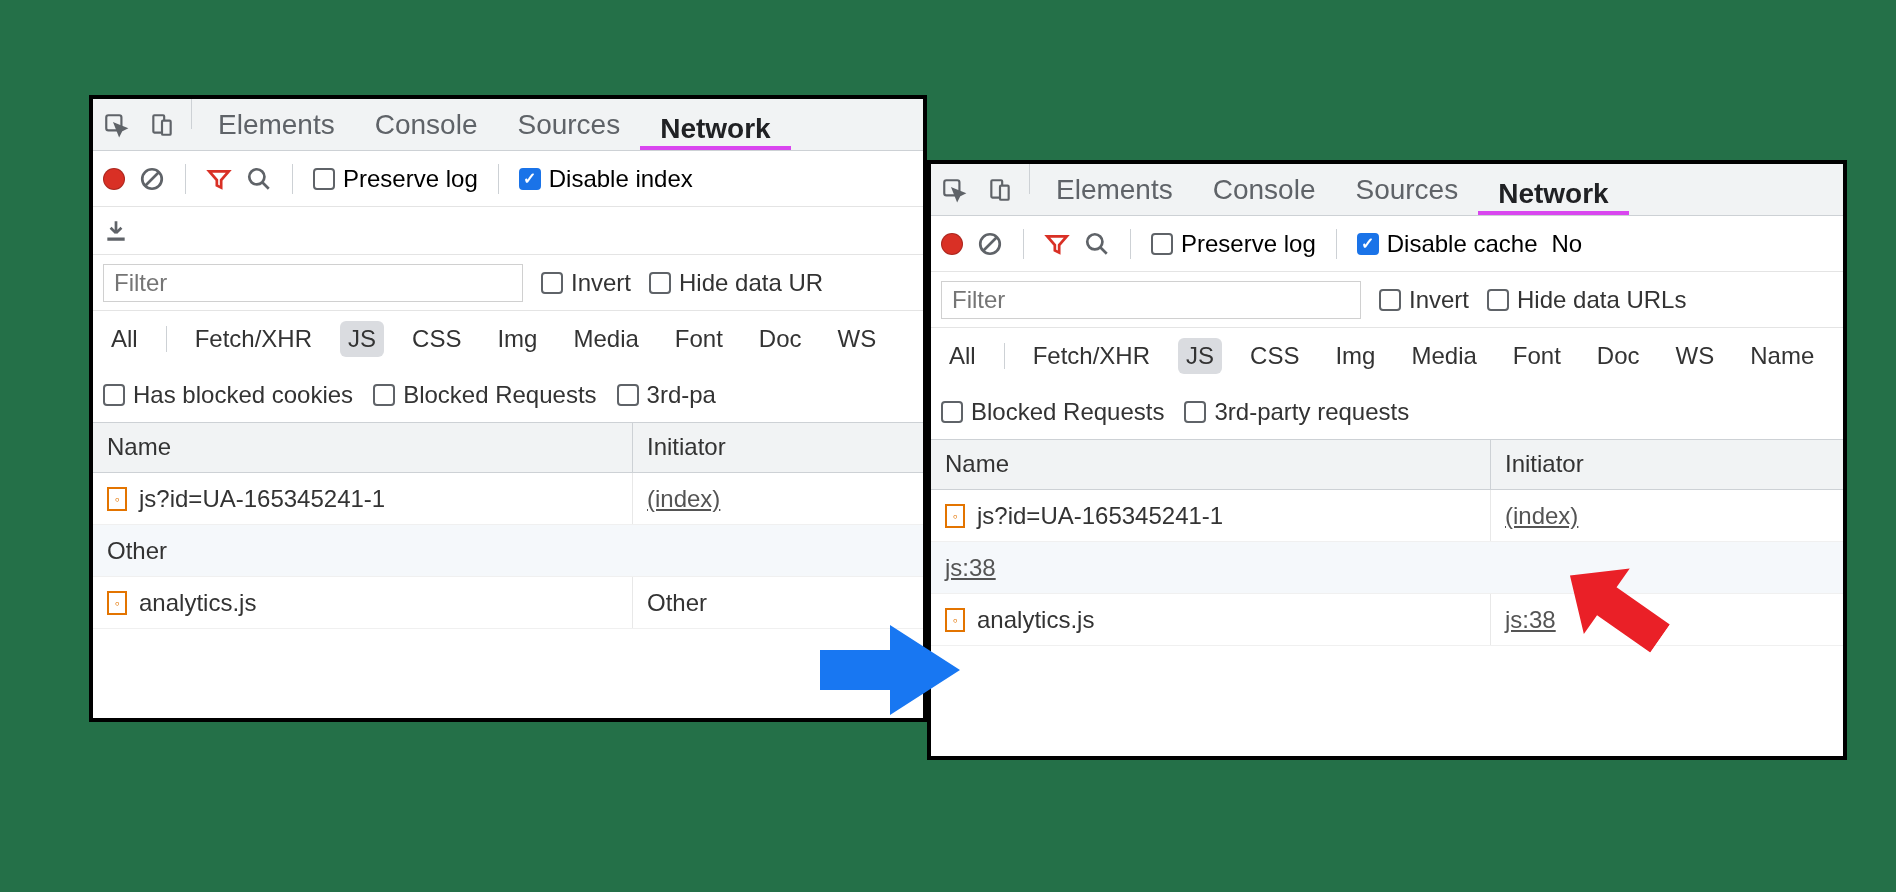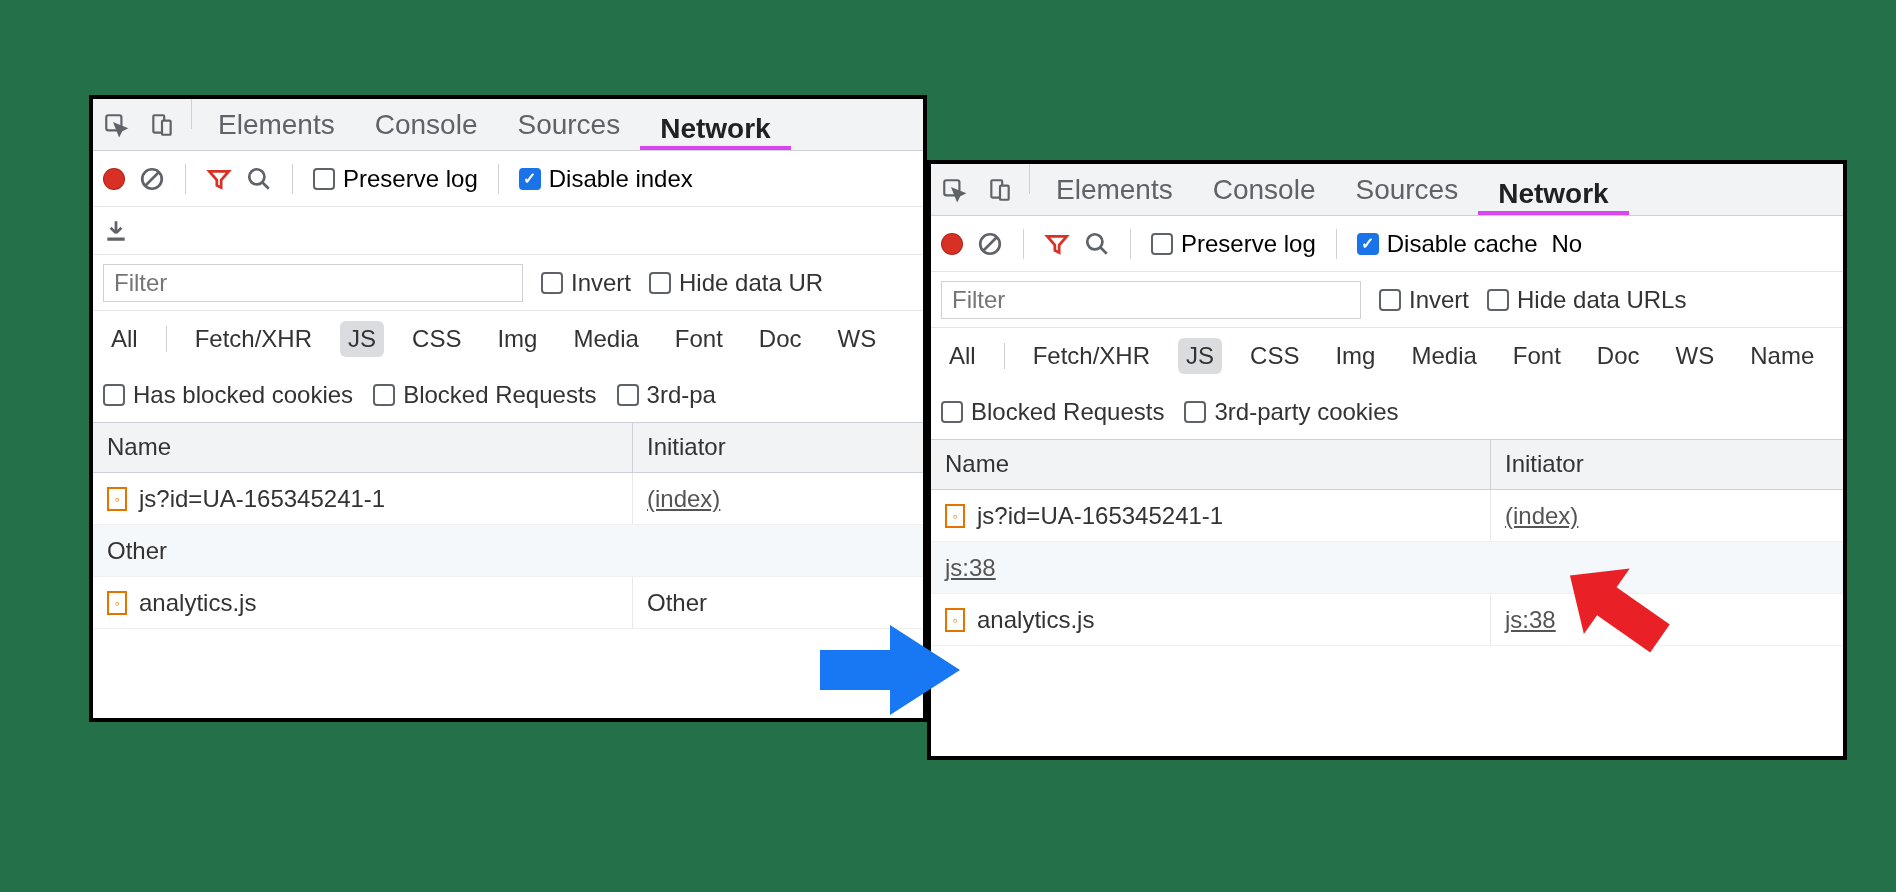--- a/index.html
+++ b/index.html
@@ -367,21 +367,21 @@
     <span class="type-item">Name</span>
   </div>
 
   <div class="extra-row">
     <div class="chk-group">
       <span class="checkbox"></span>
       <span>Blocked Requests</span>
     </div>
     <div class="chk-group">
       <span class="checkbox"></span>
-      <span>3rd-party cookies</span>
+      <span>3rd-party requests</span>
     </div>
   </div>
 
   <div class="table-head">
     <div class="col-name">Name</div>
     <div class="col-init">Initiator</div>
   </div>
   <div>
     <div class="table-row">
       <div class="cell-name">

